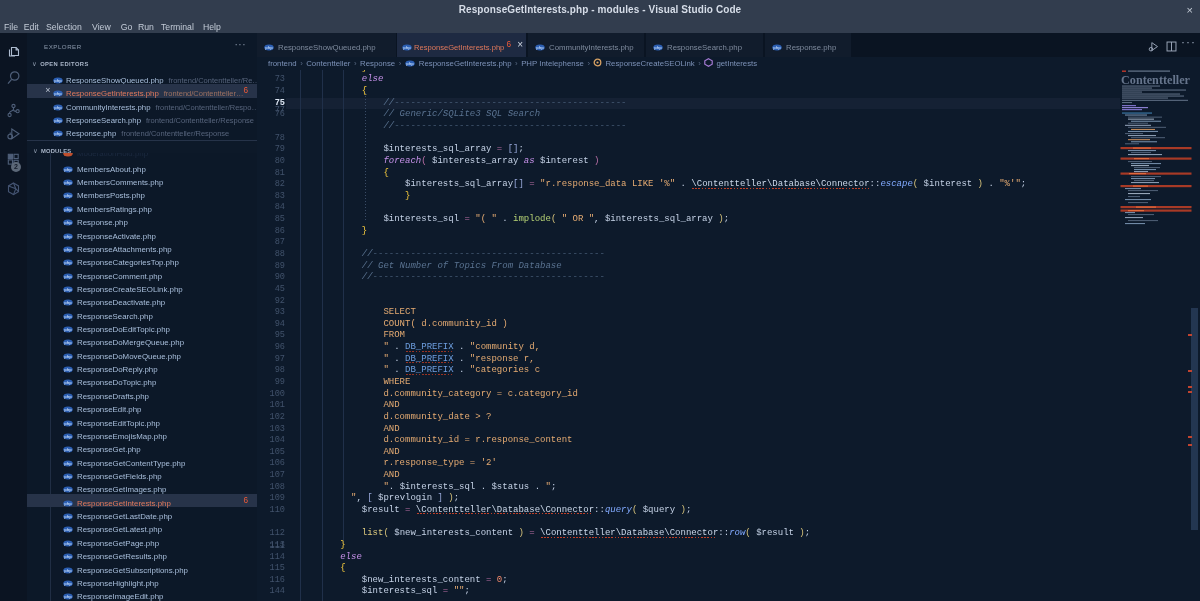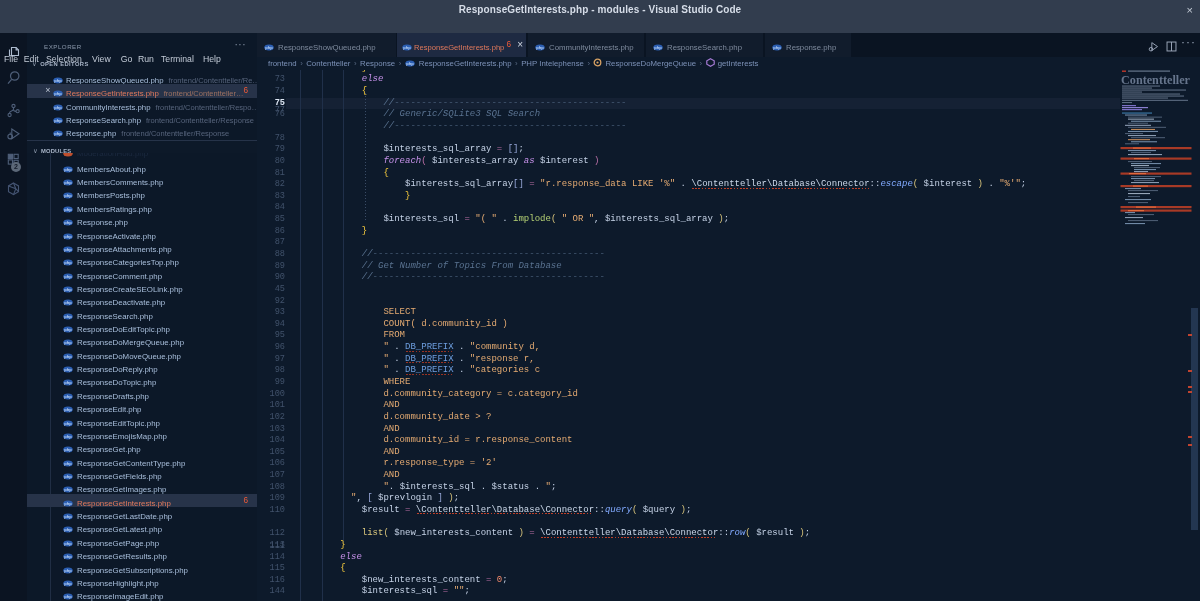--- a/index.html
+++ b/index.html
@@ -2,21 +2,21 @@
 <html><head><meta charset="utf-8"><style>
 * { margin:0; padding:0; box-sizing:border-box; }
 html,body { width:1200px; height:601px; overflow:hidden; background:#0d1a2b;
   font-family:"Liberation Sans", sans-serif; }
 #app { position:relative; width:1200px; height:601px; overflow:hidden; }
 
 .titlebar { position:absolute; left:0; top:0; width:1200px; height:33px; background:#323d4e; z-index:5; }
 .wtitle { position:absolute; top:4px; left:0; width:100%; text-align:center; font-size:10px;
   font-weight:bold; color:#d6dde8; letter-spacing:0.1px; }
 .menu { position:absolute; top:22px; left:0; font-size:8.7px; color:#c3cbd7; }
-.menu span { position:absolute; top:0;margin-top:32px; }
+.menu span { position:absolute; top:0; }
 .wclose { position:absolute; top:4px; right:7px; font-size:11px; color:#c3cbd5; }
 
 .activity { position:absolute; left:0; top:33px; width:27px; height:568px; background:#0b1422; z-index:4; }
 .ai { position:absolute; }
 .abadge { position:absolute; left:11px; top:129px; width:10px; height:10px; border-radius:50%;
   background:#5c6878; color:#121a28; font-size:7px; font-weight:bold; text-align:center; line-height:10px; }
 
 .sidebar { position:absolute; left:27px; top:33px; width:230px; height:568px; background:#0c1828;
   overflow:hidden; z-index:3; }
 .sbhead { position:absolute; left:17px; top:10px; font-size:6.2px; color:#8b98ab; letter-spacing:0.5px; }
@@ -284,21 +284,21 @@
       <path d="M8 2.5 v11"></path>
     </svg>
   <div class="eact" style="left:1181px;top:35px;font-size:12px;letter-spacing:1px">···</div>
   <div style="position:absolute;left:257px;top:57px;width:943px;height:13px;background:#0d1a2b"></div>
   <div class="crumbs"><span>frontend</span><span class="sep">›</span><span>Contentteller</span><span class="sep">›</span><span>Response</span><span class="sep">›</span><svg class="phpi" width="10" height="7" viewBox="0 0 11 7">
         <ellipse cx="5.5" cy="3.5" rx="5.2" ry="3.3" fill="#2c5fb3"></ellipse>
         <text x="5.5" y="5.3" font-size="4.4" fill="#bcd4f5" text-anchor="middle" font-family="Liberation Sans" font-weight="bold">php</text>
       </svg><span style="margin-left:4px">ResponseGetInterests.php</span><span class="sep">›</span><span>PHP Intelephense</span><span class="sep">›</span><svg width="9" height="9" viewBox="0 0 9 9" style="vertical-align:-1px;margin-right:3px">
         <circle cx="4.5" cy="4.5" r="3.3" fill="none" stroke="#d8a264" stroke-width="1.3"></circle>
         <circle cx="4.5" cy="4.5" r="1.1" fill="#d8a264"></circle>
-      </svg><span>ResponseDoMergeQueue</span><span class="sep">›</span><svg width="9" height="9" viewBox="0 0 9 9" style="vertical-align:-1px;margin-right:3px">
+      </svg><span>ResponseCreateSEOLink</span><span class="sep">›</span><svg width="9" height="9" viewBox="0 0 9 9" style="vertical-align:-1px;margin-right:3px">
         <path d="M4.5 0.8 L8.2 2.8 V6.2 L4.5 8.2 L0.8 6.2 V2.8 Z" fill="none" stroke="#a57ad4" stroke-width="1.2"></path>
       </svg><span>getInterests</span></div>
   <div class="titlebar">
     <div class="wtitle">ResponseGetInterests.php - modules - Visual Studio Code</div>
     <div class="menu">
         <span style="left:4px">File</span>
         <span style="left:23.8px">Edit</span>
         <span style="left:46px">Selection</span>
         <span style="left:92px">View</span>
         <span style="left:120.7px">Go</span>

